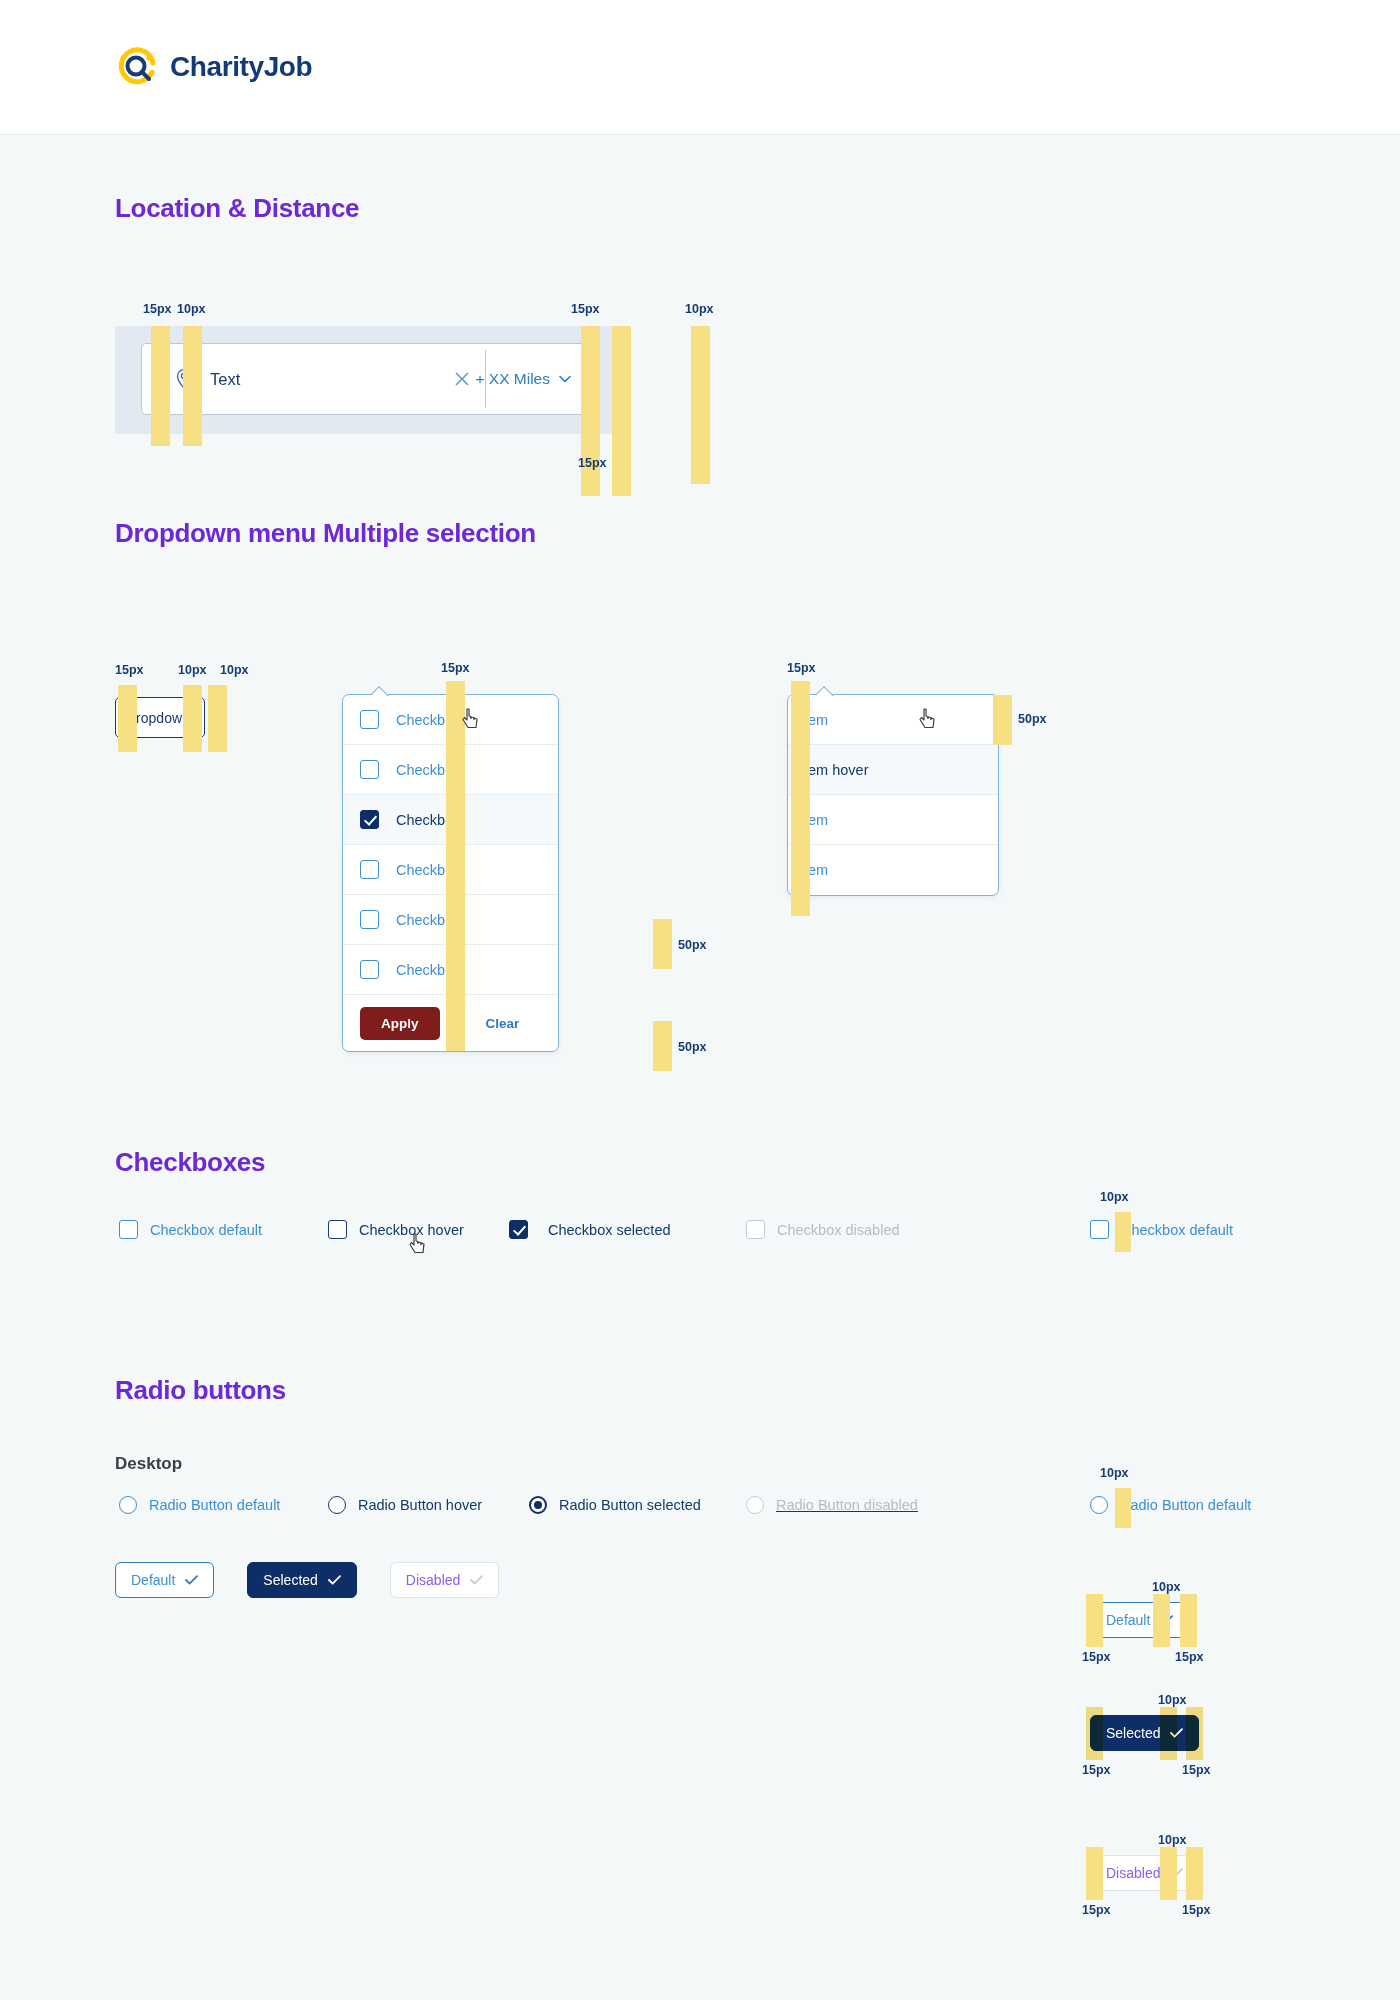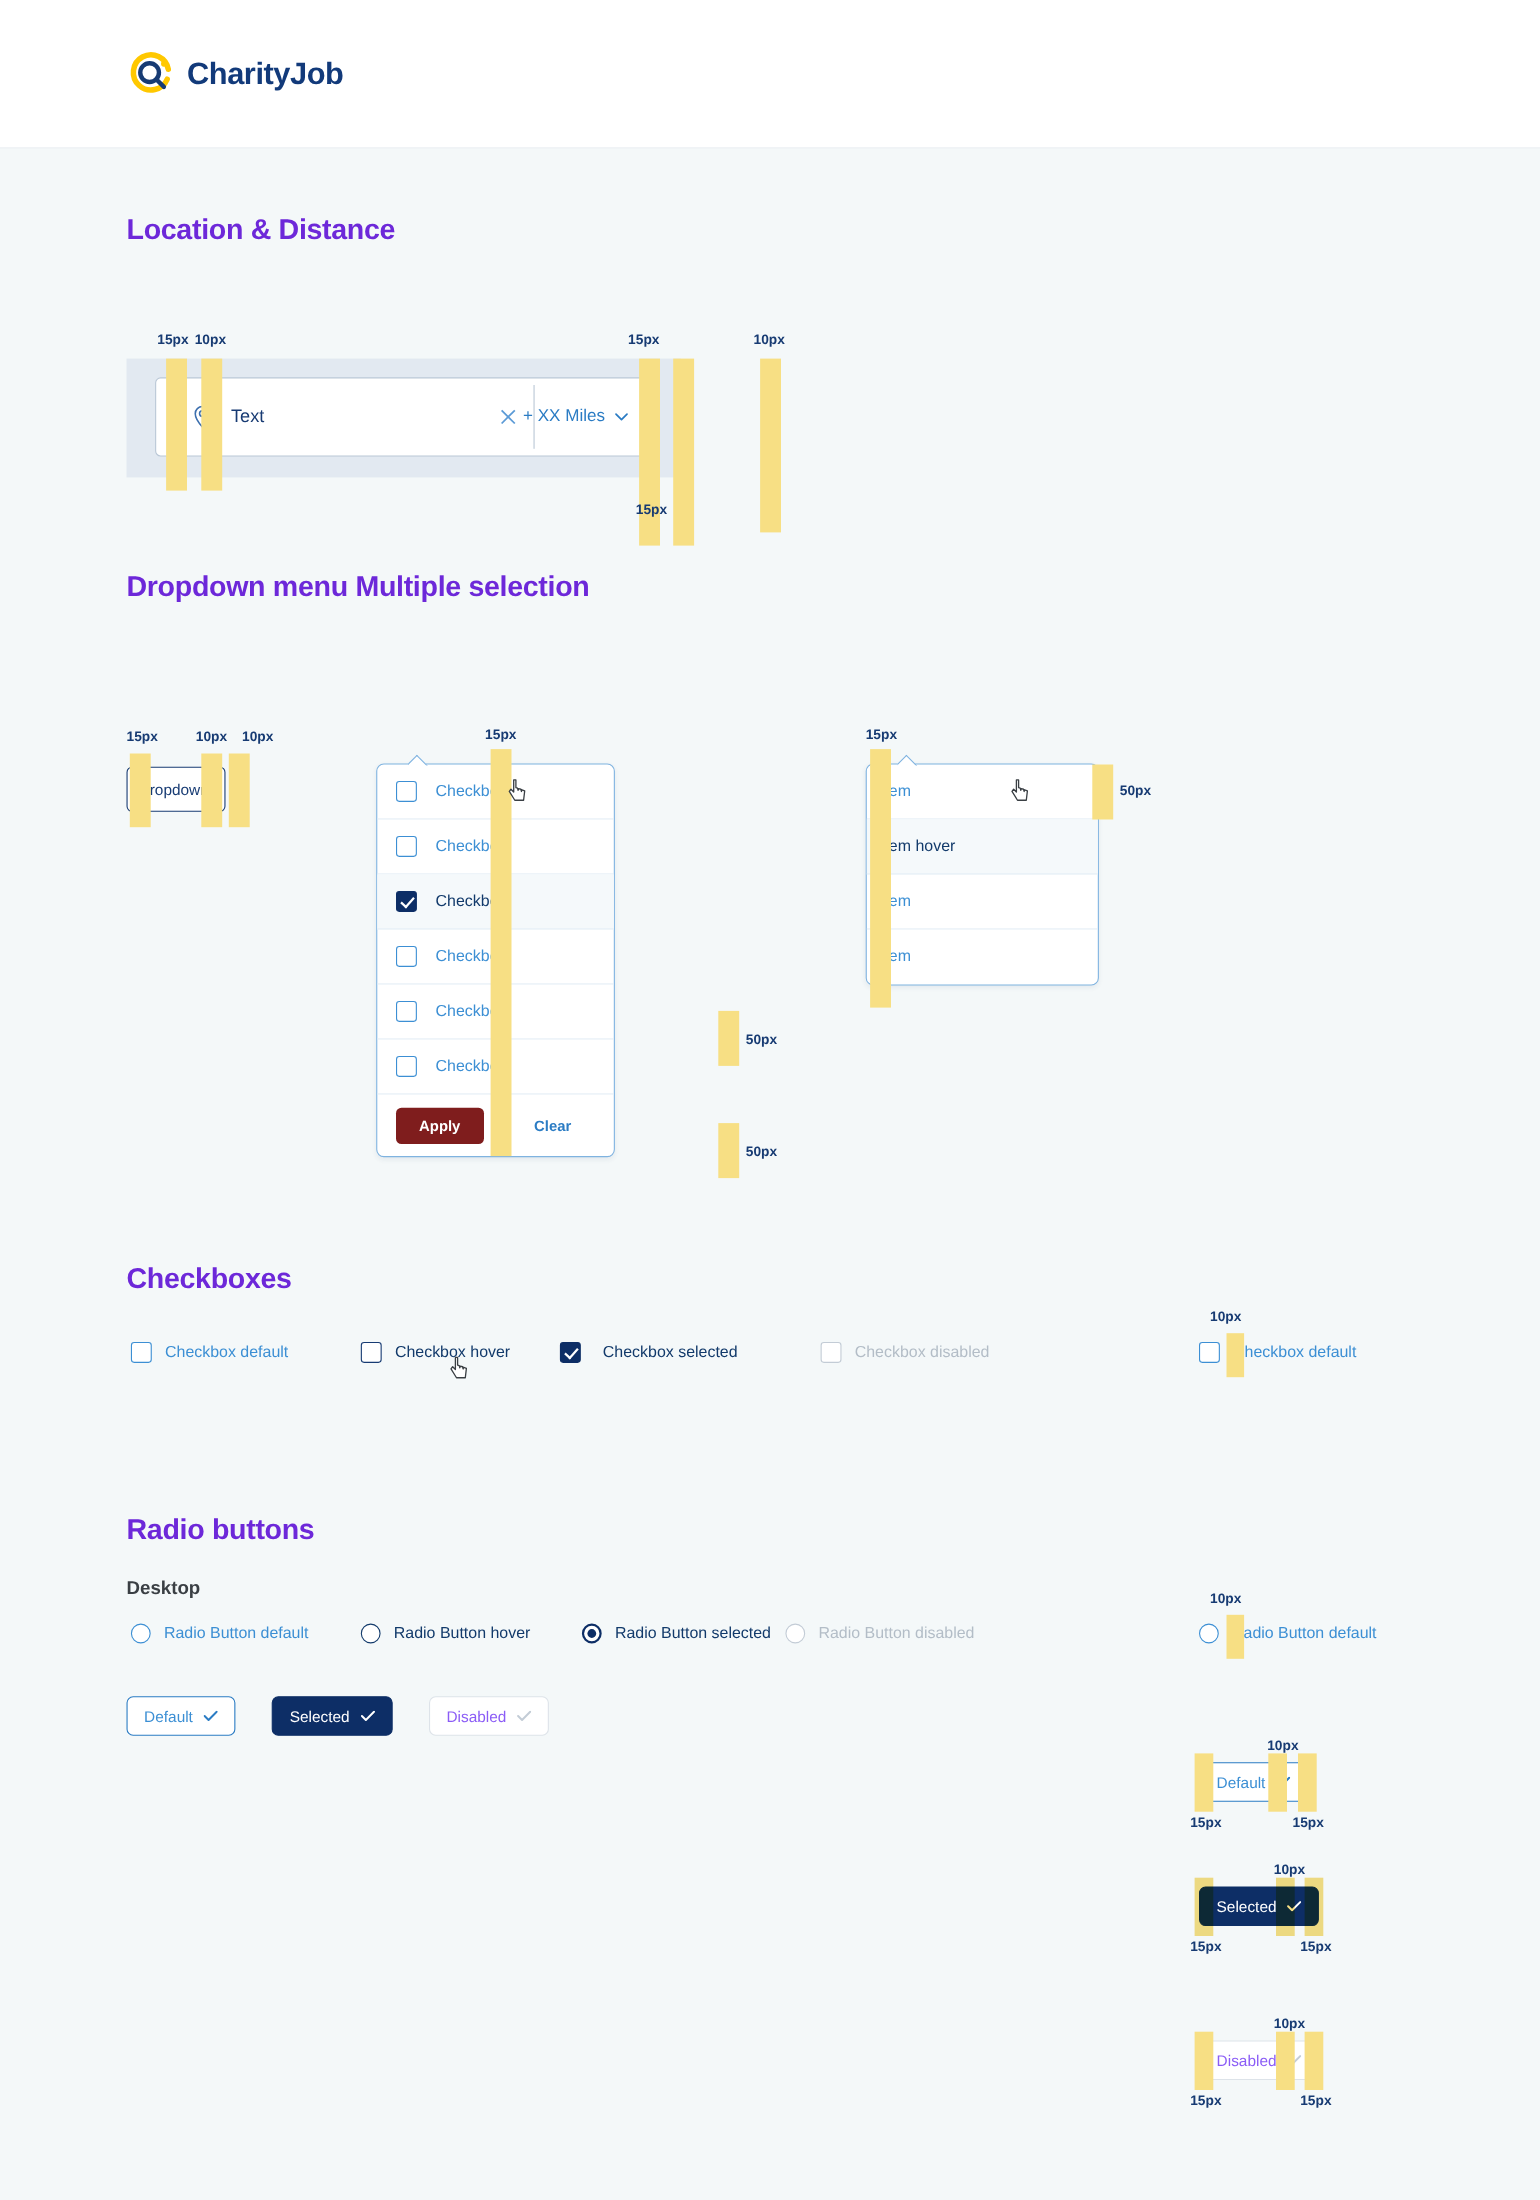--- a/index.html
+++ b/index.html
@@ -467,36 +467,36 @@
           <span class="txt blue">Checkbox default</span>
         </div>
         <span class="spacer" style="left:1000px;top:-8px;width:16px;height:40px;"></span>
         <span class="lbl" style="left:985px;top:-30px;">10px</span>
       </div>
     </div>
 
     <div style="position:relative;padding-top:115px;">
       <div class="sec-title">Radio buttons</div>
 
-      <div style="margin-top:28px;" class="sub-title">Desktop</div>
+      <div style="margin-top:48px;" class="sub-title">Desktop</div>
 
       <div class="states-row" style="margin-top:22px;">
         <div class="state" style="left:4px;">
           <span class="rb"></span>
           <span class="txt blue">Radio Button default</span>
         </div>
         <div class="state" style="left:213px;">
           <span class="rb dark"></span>
           <span class="txt dark">Radio Button hover</span>
         </div>
         <div class="state" style="left:414px;">
           <span class="rb selected"></span>
           <span class="txt dark">Radio Button selected</span>
         </div>
-        <div class="state" style="left:599px;">
+        <div class="state" style="left:631px;text-decoration:underline;">
           <span class="rb disabled"></span>
           <span class="txt grey">Radio Button disabled</span>
         </div>
 
         <div class="state" style="left:975px;">
           <span class="rb"></span>
           <span class="txt blue">Radio Button default</span>
         </div>
         <span class="spacer" style="left:1000px;top:-8px;width:16px;height:40px;"></span>
         <span class="lbl" style="left:985px;top:-30px;">10px</span>

